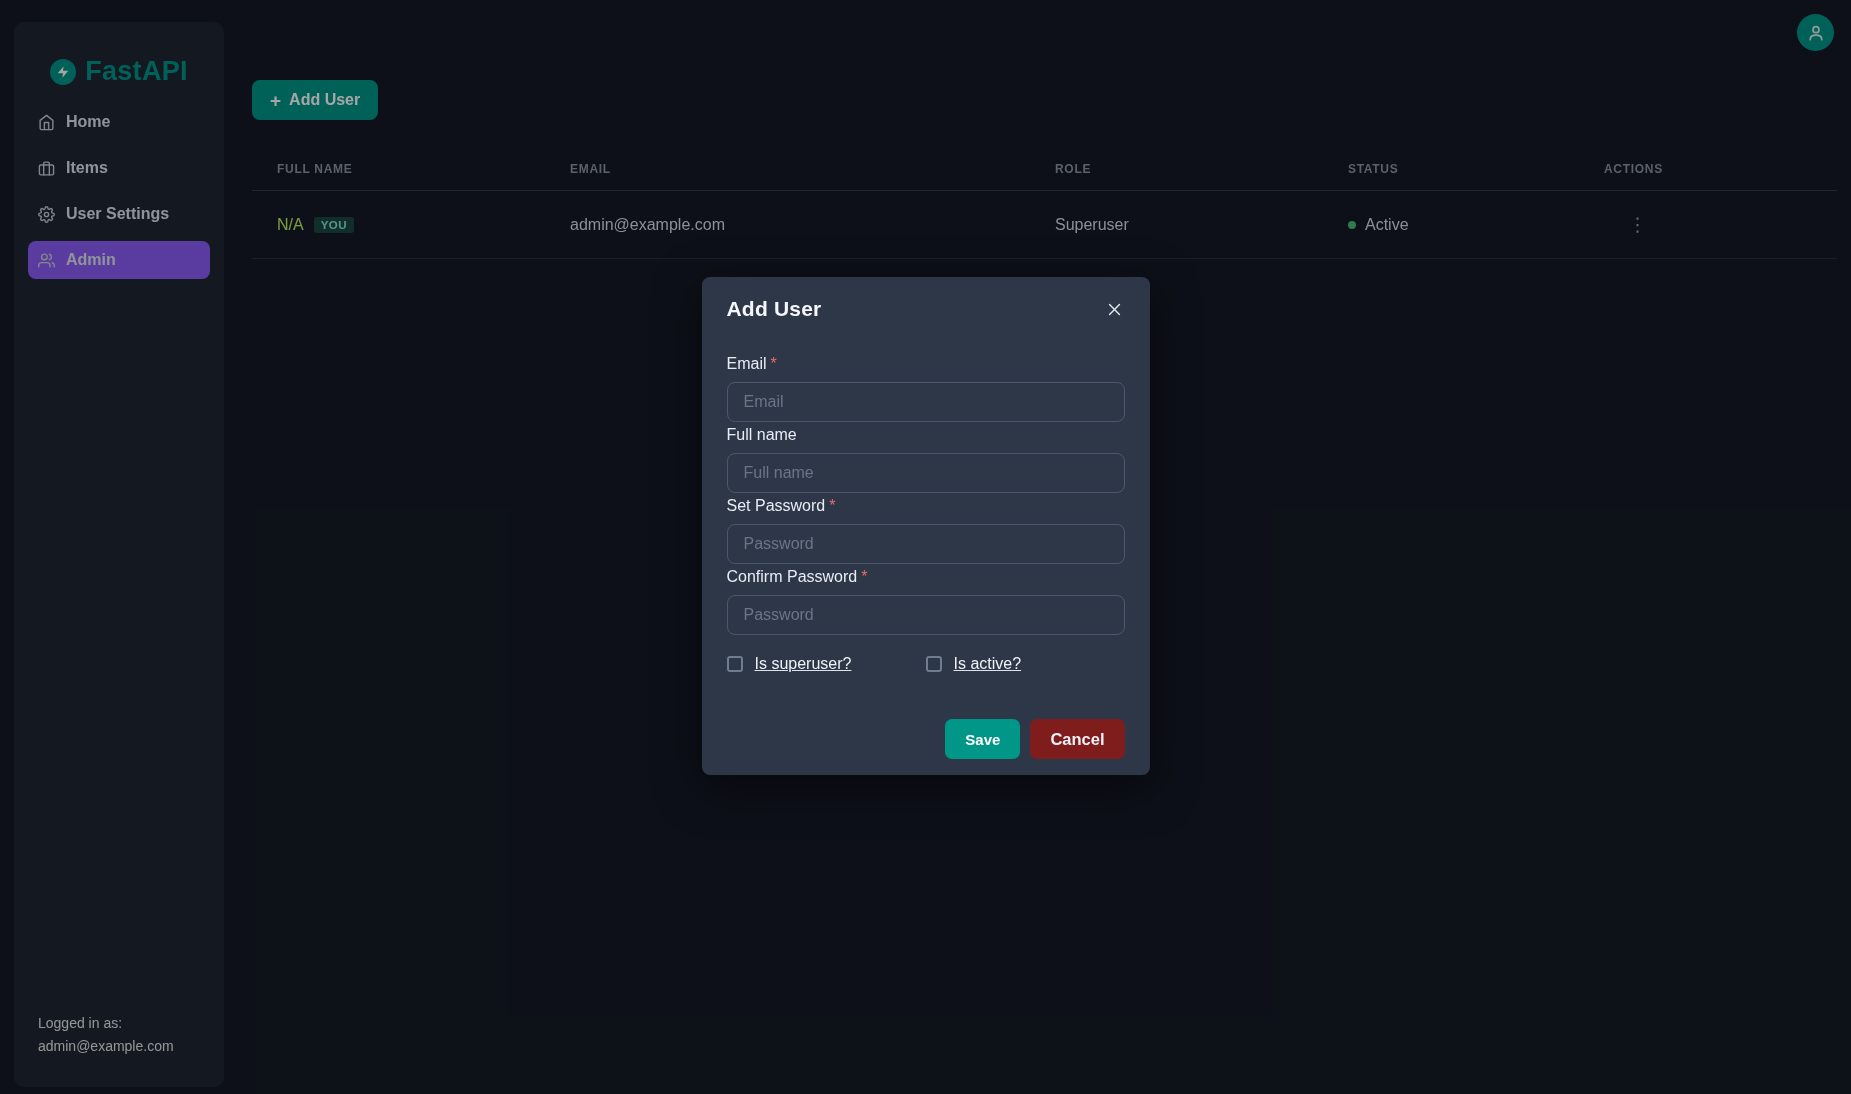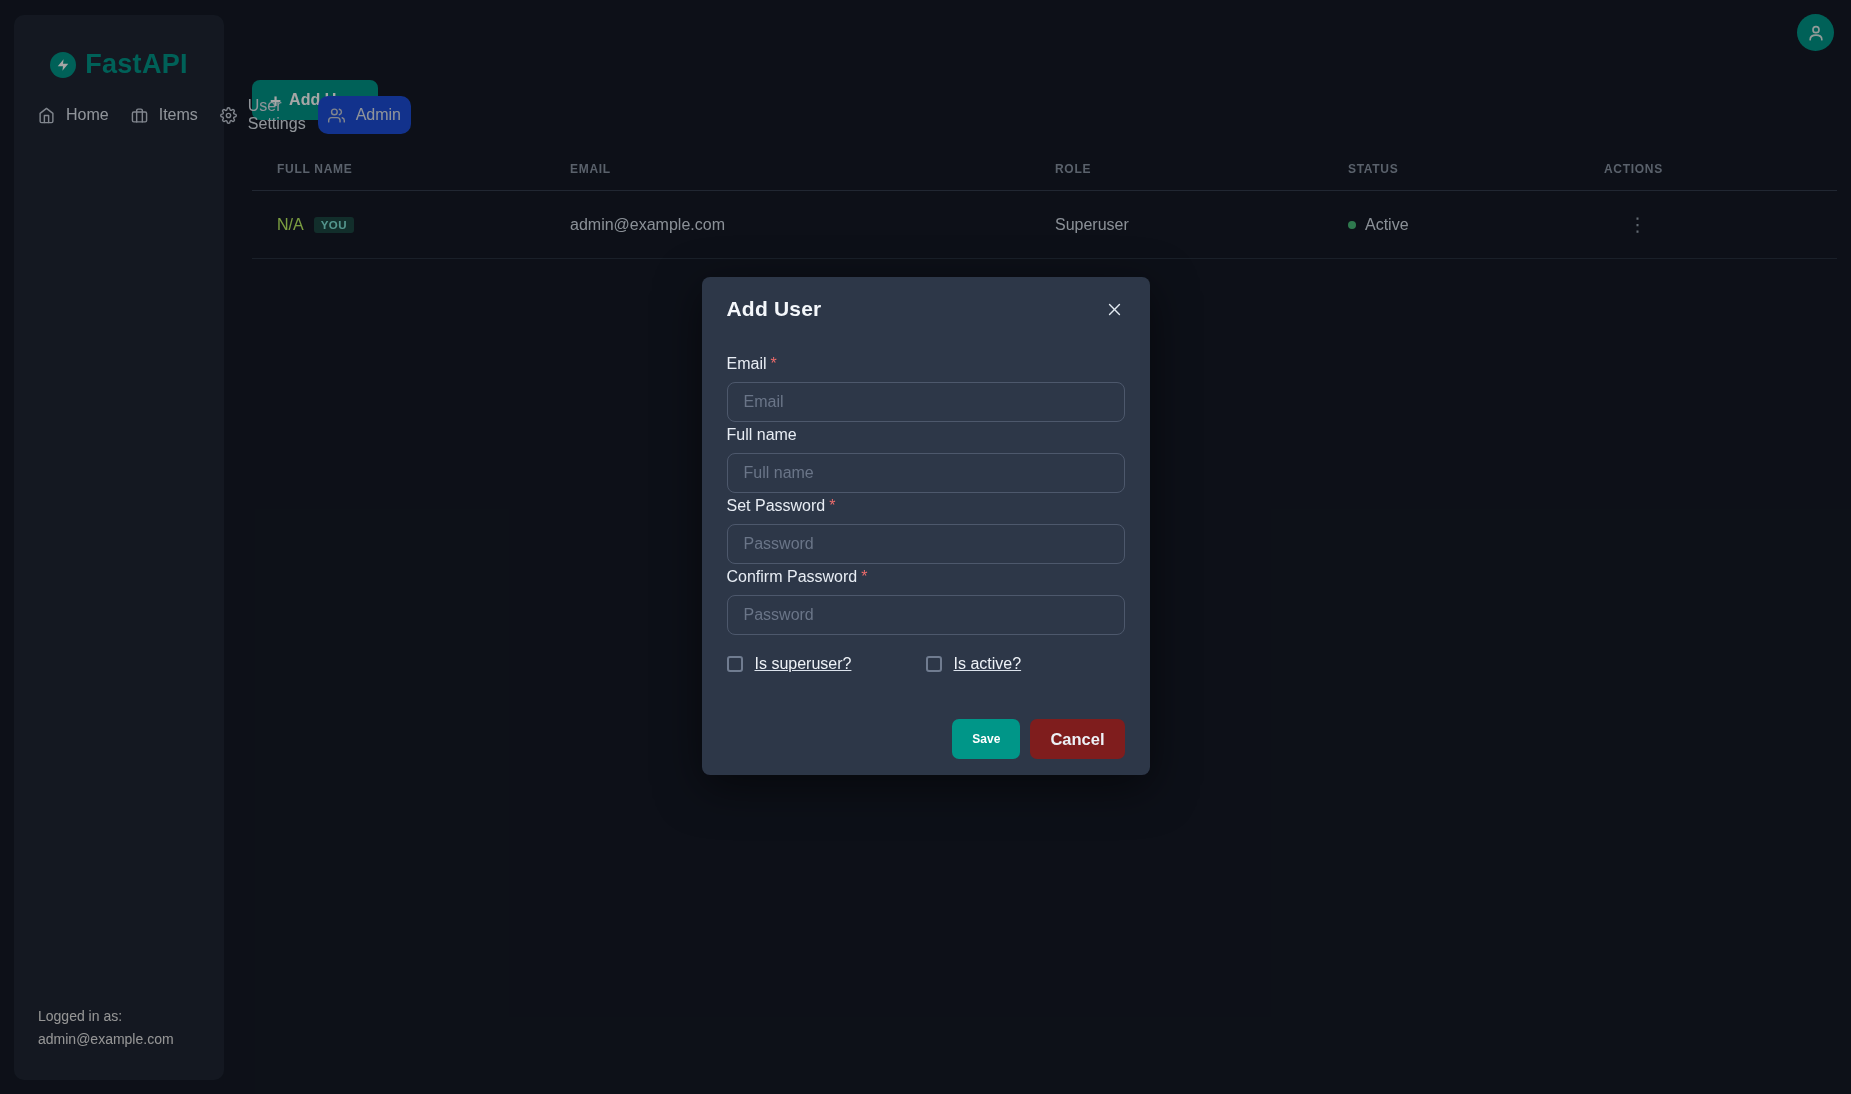--- a/index.html
+++ b/index.html
@@ -7,43 +7,43 @@
   body {
     position:relative;
     background:#141a25;
     font-family:"Liberation Sans", sans-serif;
     overflow:hidden;
     color:#dce3ed;
   }
 
   
   .sidebar {
-    position:absolute; left:14px; top:15px;
+    position:absolute; left:14px; top:22px;
     width:210px; height:1065px;
     background:#1f2634; border-radius:10px;
     display:flex; flex-direction:column;
     z-index:1;
   }
   .logo-row {
     display:flex; align-items:center; justify-content:center;
     gap:9px; margin-top:34px; cursor:pointer;
   }
   .logo-icon {
     width:26px; height:26px; border-radius:50%;
     background:#009688; display:flex; align-items:center; justify-content:center;
     flex:0 0 auto;
   }
   .logo-text { font-size:27px; font-weight:600; color:#009688; letter-spacing:.3px; }
-  .nav { margin-top:16px; padding:0 14px; display:flex; flex-direction:row; gap:2px; }
+  .nav { margin-top:16px; padding:0 14px; display:flex; flex-direction:column; gap:8px;font-weight:bold; }
   .nav-item {
     display:flex; align-items:center; gap:11px;
     height:38px; padding:0 10px; border-radius:10px;
     color:#dde3ec; font-size:16px; cursor:pointer;
   }
-  .nav-item.active { background:#1d4ed8; }
+  .nav-item.active { background:#8b5cf6;border-radius:8px; }
   .nav-item .icon { display:flex; align-items:center; color:#c6cdd9; }
   .sidebar-footer {
     margin-top:auto; padding:0 24px 30px;
     font-size:14px; color:#e5e5e5; line-height:1.6;
   }
 
   
   .main { position:absolute; left:224px; top:0; right:0; bottom:0; padding:42px 14px 0 28px; }
   .page-title { font-size:30px; font-weight:700; color:#e9eef5; letter-spacing:.2px; }
   .add-btn {
@@ -117,21 +117,21 @@
   .checkbox-item { display:flex; align-items:center; width:200px; }
   .checkbox-box {
     appearance:none; -webkit-appearance:none;
     width:16px; height:16px; border:2px solid #707c90; border-radius:3px;
     background:transparent; cursor:pointer; flex:0 0 auto;
   }
   .checkbox-label { margin-left:12px; font-size:16px; color:#eef2f7; cursor:pointer; }
   .modal-footer { display:flex; justify-content:flex-end; gap:10px; margin-top:46px; }
   .save-btn {
     background:#009688; color:#ffffff; border:none; border-radius:7px;
-    height:40px; padding:10px 20px; font-size:12px; font-weight:700;
+    height:40px; padding:10px 20px; font-size:15px; font-weight:700;
     font-family:inherit; cursor:pointer;
   }
   .cancel-btn {
     background:#7f1d1d; color:#edf1f6; border:none; border-radius:7px;
     height:40px; padding:0 20px; font-size:16.5px; font-weight:600;
     font-family:inherit; cursor:pointer;
   }
   svg { display:block; }
 </style>
 </head>

